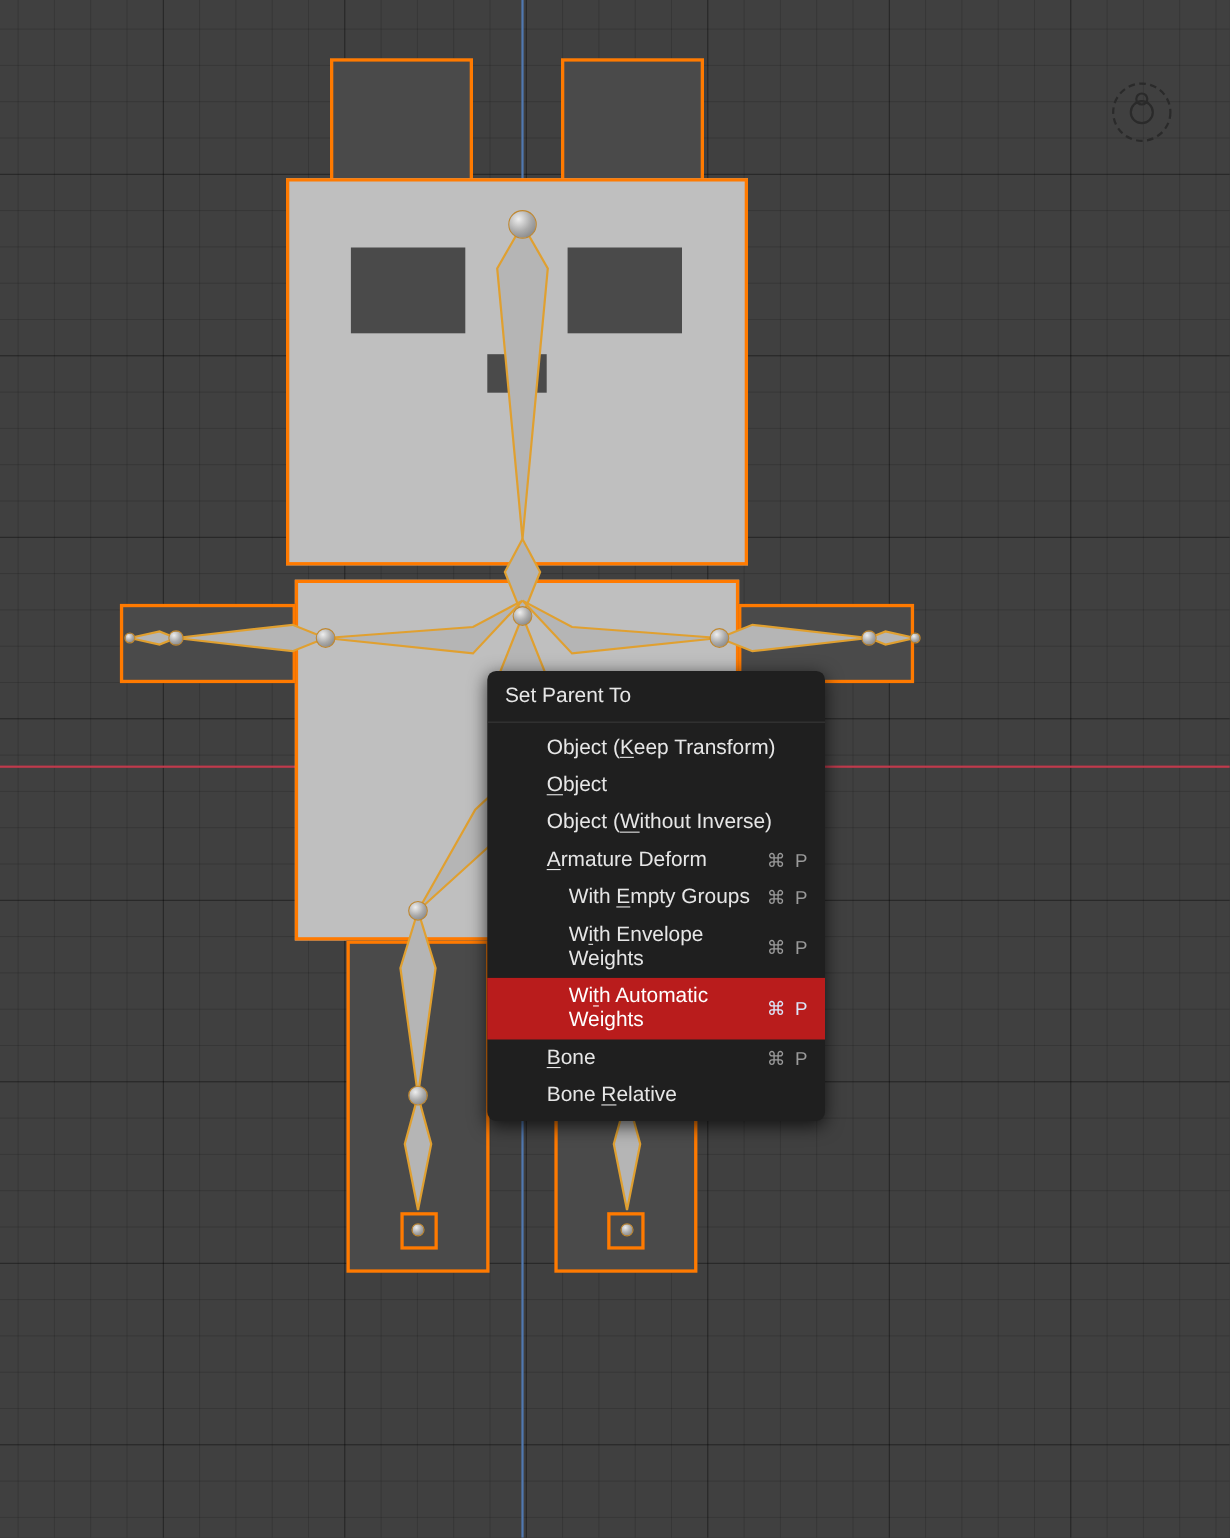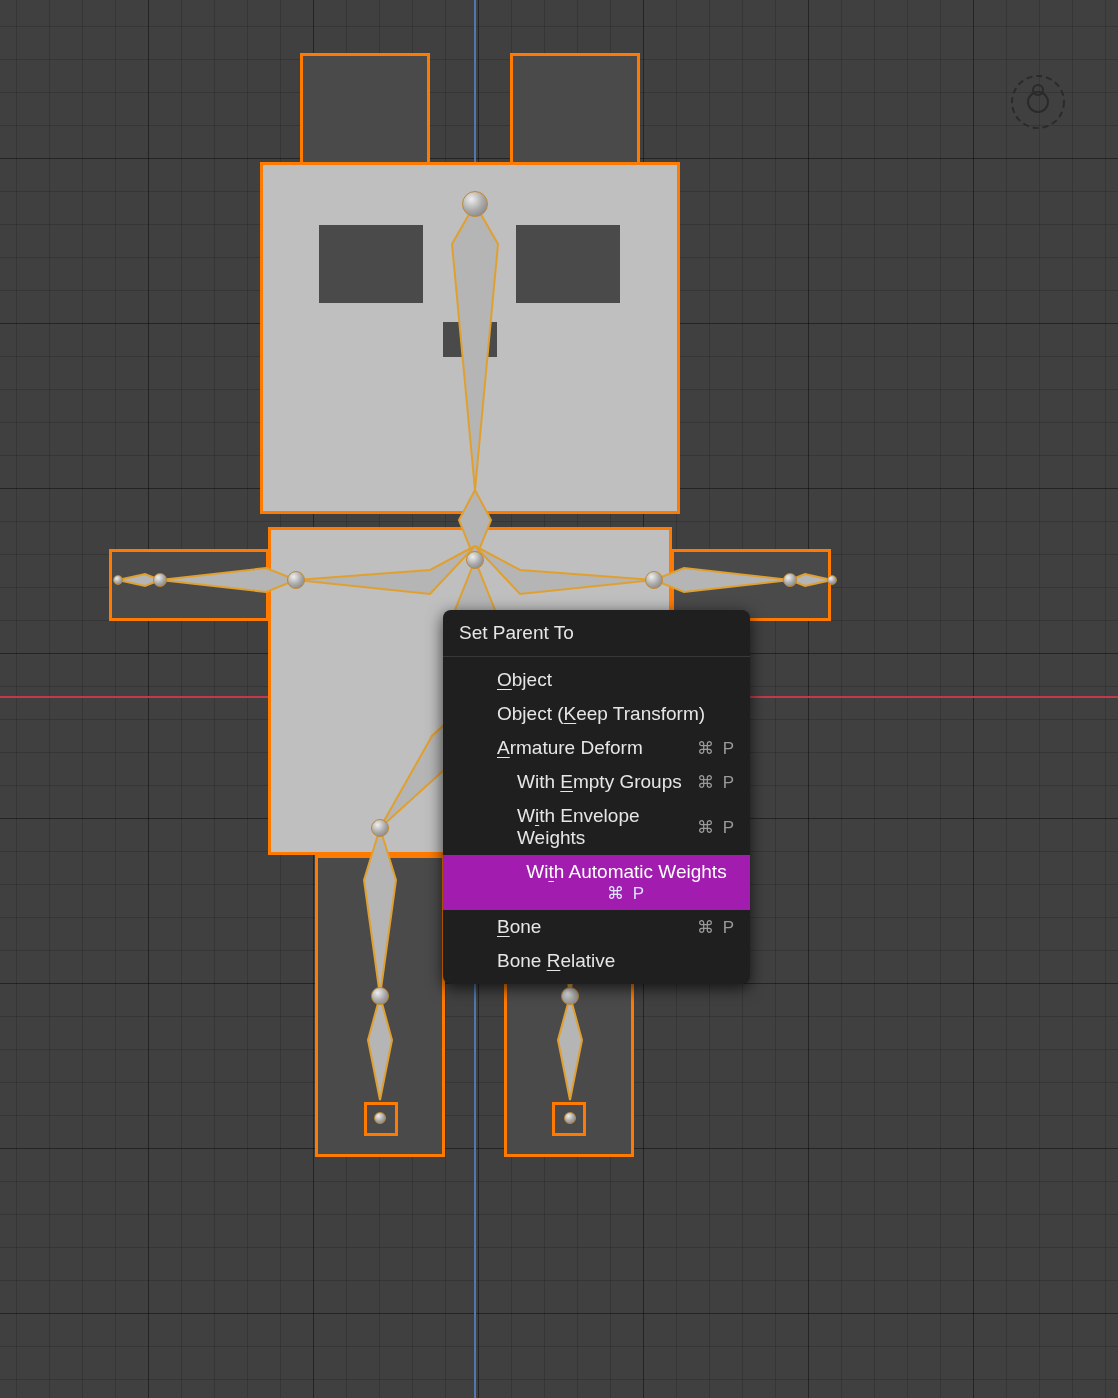--- a/index.html
+++ b/index.html
@@ -99,23 +99,22 @@
     margin:2px 0 6px 0;
   }
   .menu-item {
     display:flex;
     align-items:center;
     padding:6px 14px 6px 54px;
     position:relative;
   }
   .menu-item.indent { padding-left:74px; }
   .menu-item.hl {
-    background:#a21caf;
+    background:#b91c1c;
     color:#fff;
-    flex-direction:column;
   }
   .menu-item .label { flex:1; }
   .menu-item .shortcut {
     color:#9a9a9a;
     font-size:17px;
     letter-spacing:2px;
   }
   .menu-item.hl .shortcut { color:#dbe6fa; }
   .underline { text-decoration:underline; text-underline-offset:3px; }
   
@@ -223,24 +222,27 @@
     <circle cx="28" cy="28" r="26" fill="none" stroke="#2a2a2a" stroke-width="2" stroke-dasharray="6 4"></circle>
     <circle cx="28" cy="28" r="10" fill="none" stroke="#2a2a2a" stroke-width="2"></circle>
     <circle cx="28" cy="16" r="5" fill="none" stroke="#2a2a2a" stroke-width="2"></circle>
   </svg>
 
   <div class="menu">
     <div class="menu-title">Set Parent To</div>
     <div class="menu-sep"></div>
     <div id="menu-items">
         <div class="menu-item">
+          <span class="label">Object (<span class="underline">K</span>eep Transform)</span>
+        </div>
+        <div class="menu-item">
           <span class="label"><span class="underline">O</span>bject</span>
         </div>
         <div class="menu-item">
-          <span class="label">Object (<span class="underline">K</span>eep Transform)</span>
+          <span class="label">Object (<span class="underline">W</span>ithout Inverse)</span>
         </div>
         <div class="menu-item">
           <span class="label"><span class="underline">A</span>rmature Deform</span>
           <span class="shortcut">⌘ P</span>
         </div>
         <div class="menu-item indent">
           <span class="label">With <span class="underline">E</span>mpty Groups</span>
           <span class="shortcut">⌘ P</span>
         </div>
         <div class="menu-item indent">

